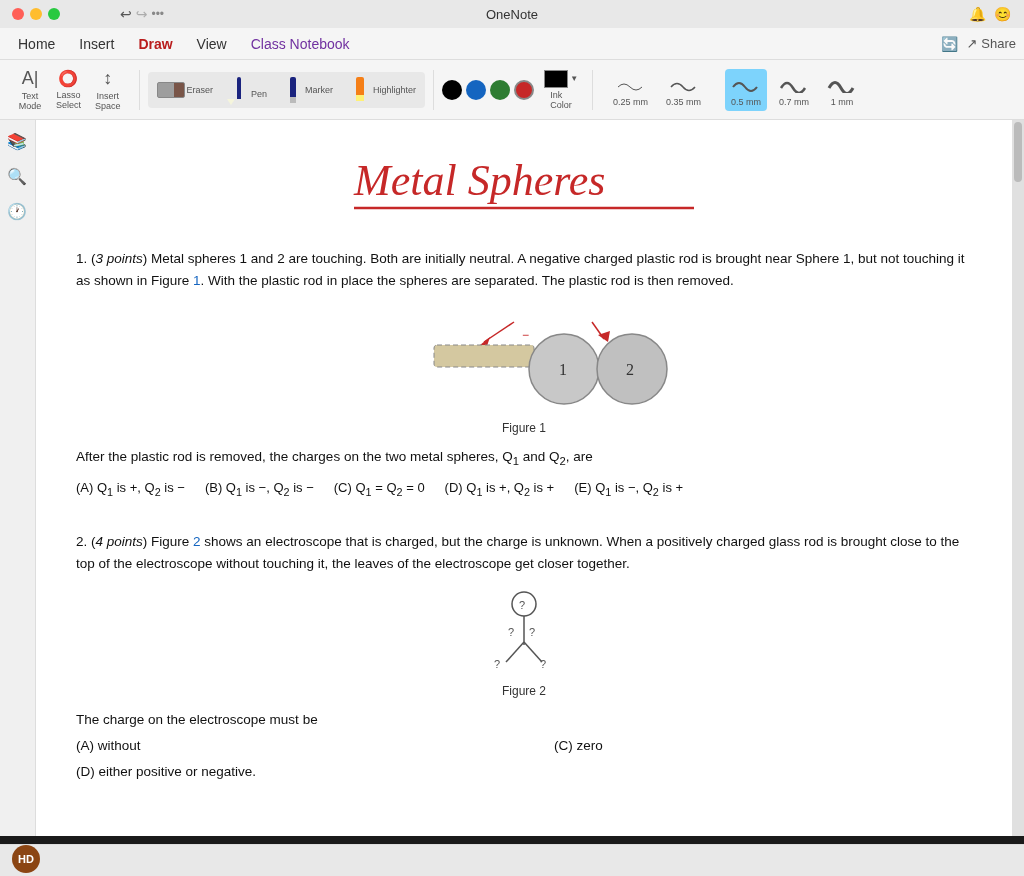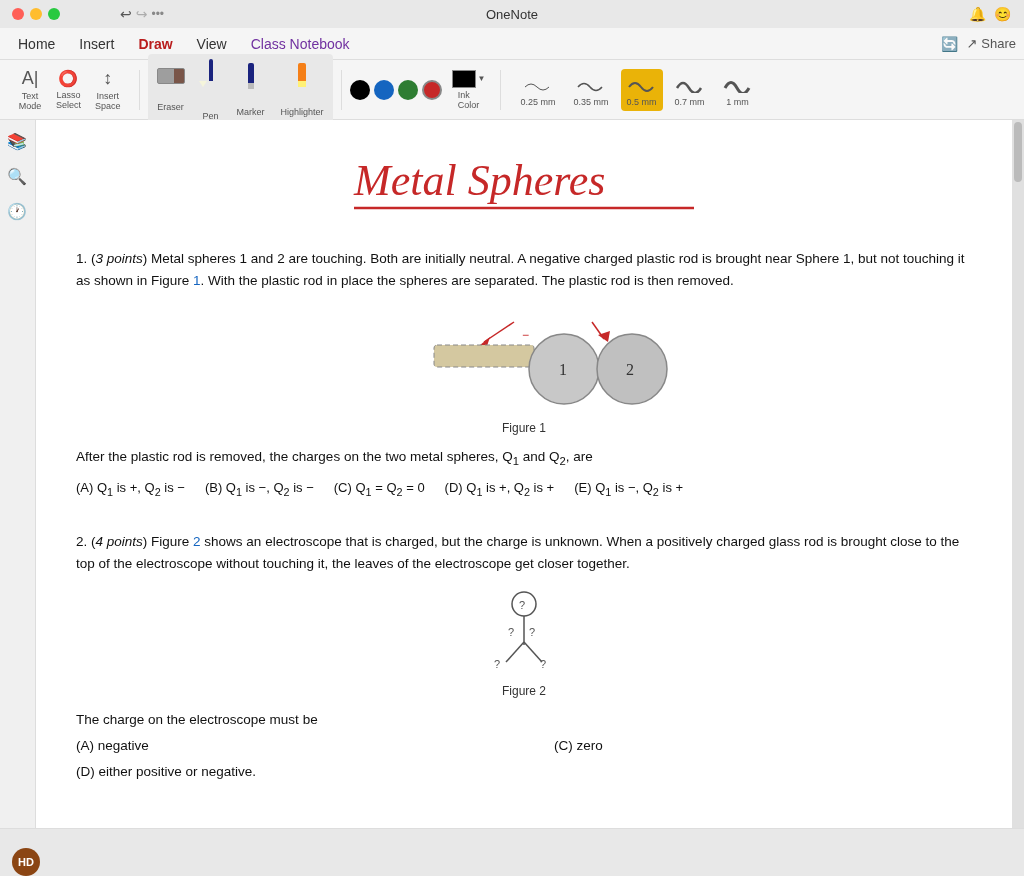--- a/index.html
+++ b/index.html
@@ -134,21 +134,21 @@
       align-items: center;
       gap: 4px;
       cursor: pointer;
       padding: 4px 6px;
       border-radius: 4px;
       font-size: 9px;
       color: #555;
       border: none;
       background: transparent;
     }
-    .stroke-size-btn.selected { background: #eab308; border-radius: 4px; }
+    .stroke-size-btn.selected { background: #7dd3fc; border-radius: 4px; margin-left: 12px; }
 
     
     .left-sidebar {
       position: absolute;
       left: 0;
       top: 120px;
       width: 36px;
       height: calc(876px - 120px - 40px);
       background: #f0f0f0;
       border-right: 1px solid #ddd;
@@ -225,25 +225,25 @@
       align-items: center;
       margin: 16px 0 8px 0;
     }
 
     
     .bottom-bar {
       position: absolute;
       bottom: 0;
       left: 0;
       right: 0;
-      height: 48px;
+      height: 32px;
       background: #e8e8e8;
       border-top: 1px solid #ddd;
       display: flex;
-      align-items: flex-end;
+      align-items: flex-start;
       padding: 0 12px;
     }
     .avatar {
       width: 28px; height: 28px;
       border-radius: 50%;
       background: #8B4513;
       display: flex;
       align-items: center;
       justify-content: center;
       color: white;
@@ -255,28 +255,28 @@
     .toolbar-draw-section {
       display: flex;
       align-items: center;
       gap: 2px;
       background: #e8e8e8;
       border-radius: 4px;
       padding: 2px;
     }
     .draw-tool-btn {
       display: flex;
-      flex-direction: column;
+      flex-direction: row;
       align-items: center;
       padding: 3px 7px;
       cursor: pointer;
       border-radius: 4px;
       font-size: 10px;
       color: #555;
-      gap: 18px;
+      gap: 2px;
       border: none;
       background: transparent;
     }
   </style>
 </head>
 <body>
 
 <div class="title-bar">
   <div class="traffic-lights">
     <div class="traffic-light tl-red"></div>
@@ -491,21 +491,21 @@
         <line x1="60" y1="52" x2="42" y2="72" stroke="#555" stroke-width="1.5"></line>
         <text x="30" y="78" font-size="11" fill="#555">?</text>
         <line x1="60" y1="52" x2="78" y2="72" stroke="#555" stroke-width="1.5"></line>
         <text x="76" y="78" font-size="11" fill="#555">?</text>
       </svg>
       <div class="figure-caption">Figure 2</div>
     </div>
 
     <p>The charge on the electroscope must be</p>
     <div style="display:grid;grid-template-columns:1fr 1fr;gap:4px 60px;margin-top:4px;">
-      <span>(A) negative</span>
+      <span>(A) without</span>
       <span>(C) zero</span>
       <span>(D) either positive or negative.</span>
     </div>
   </div>
 
 </div>
 
 <div class="bottom-bar">
   <div class="avatar">HD</div>
 </div>

